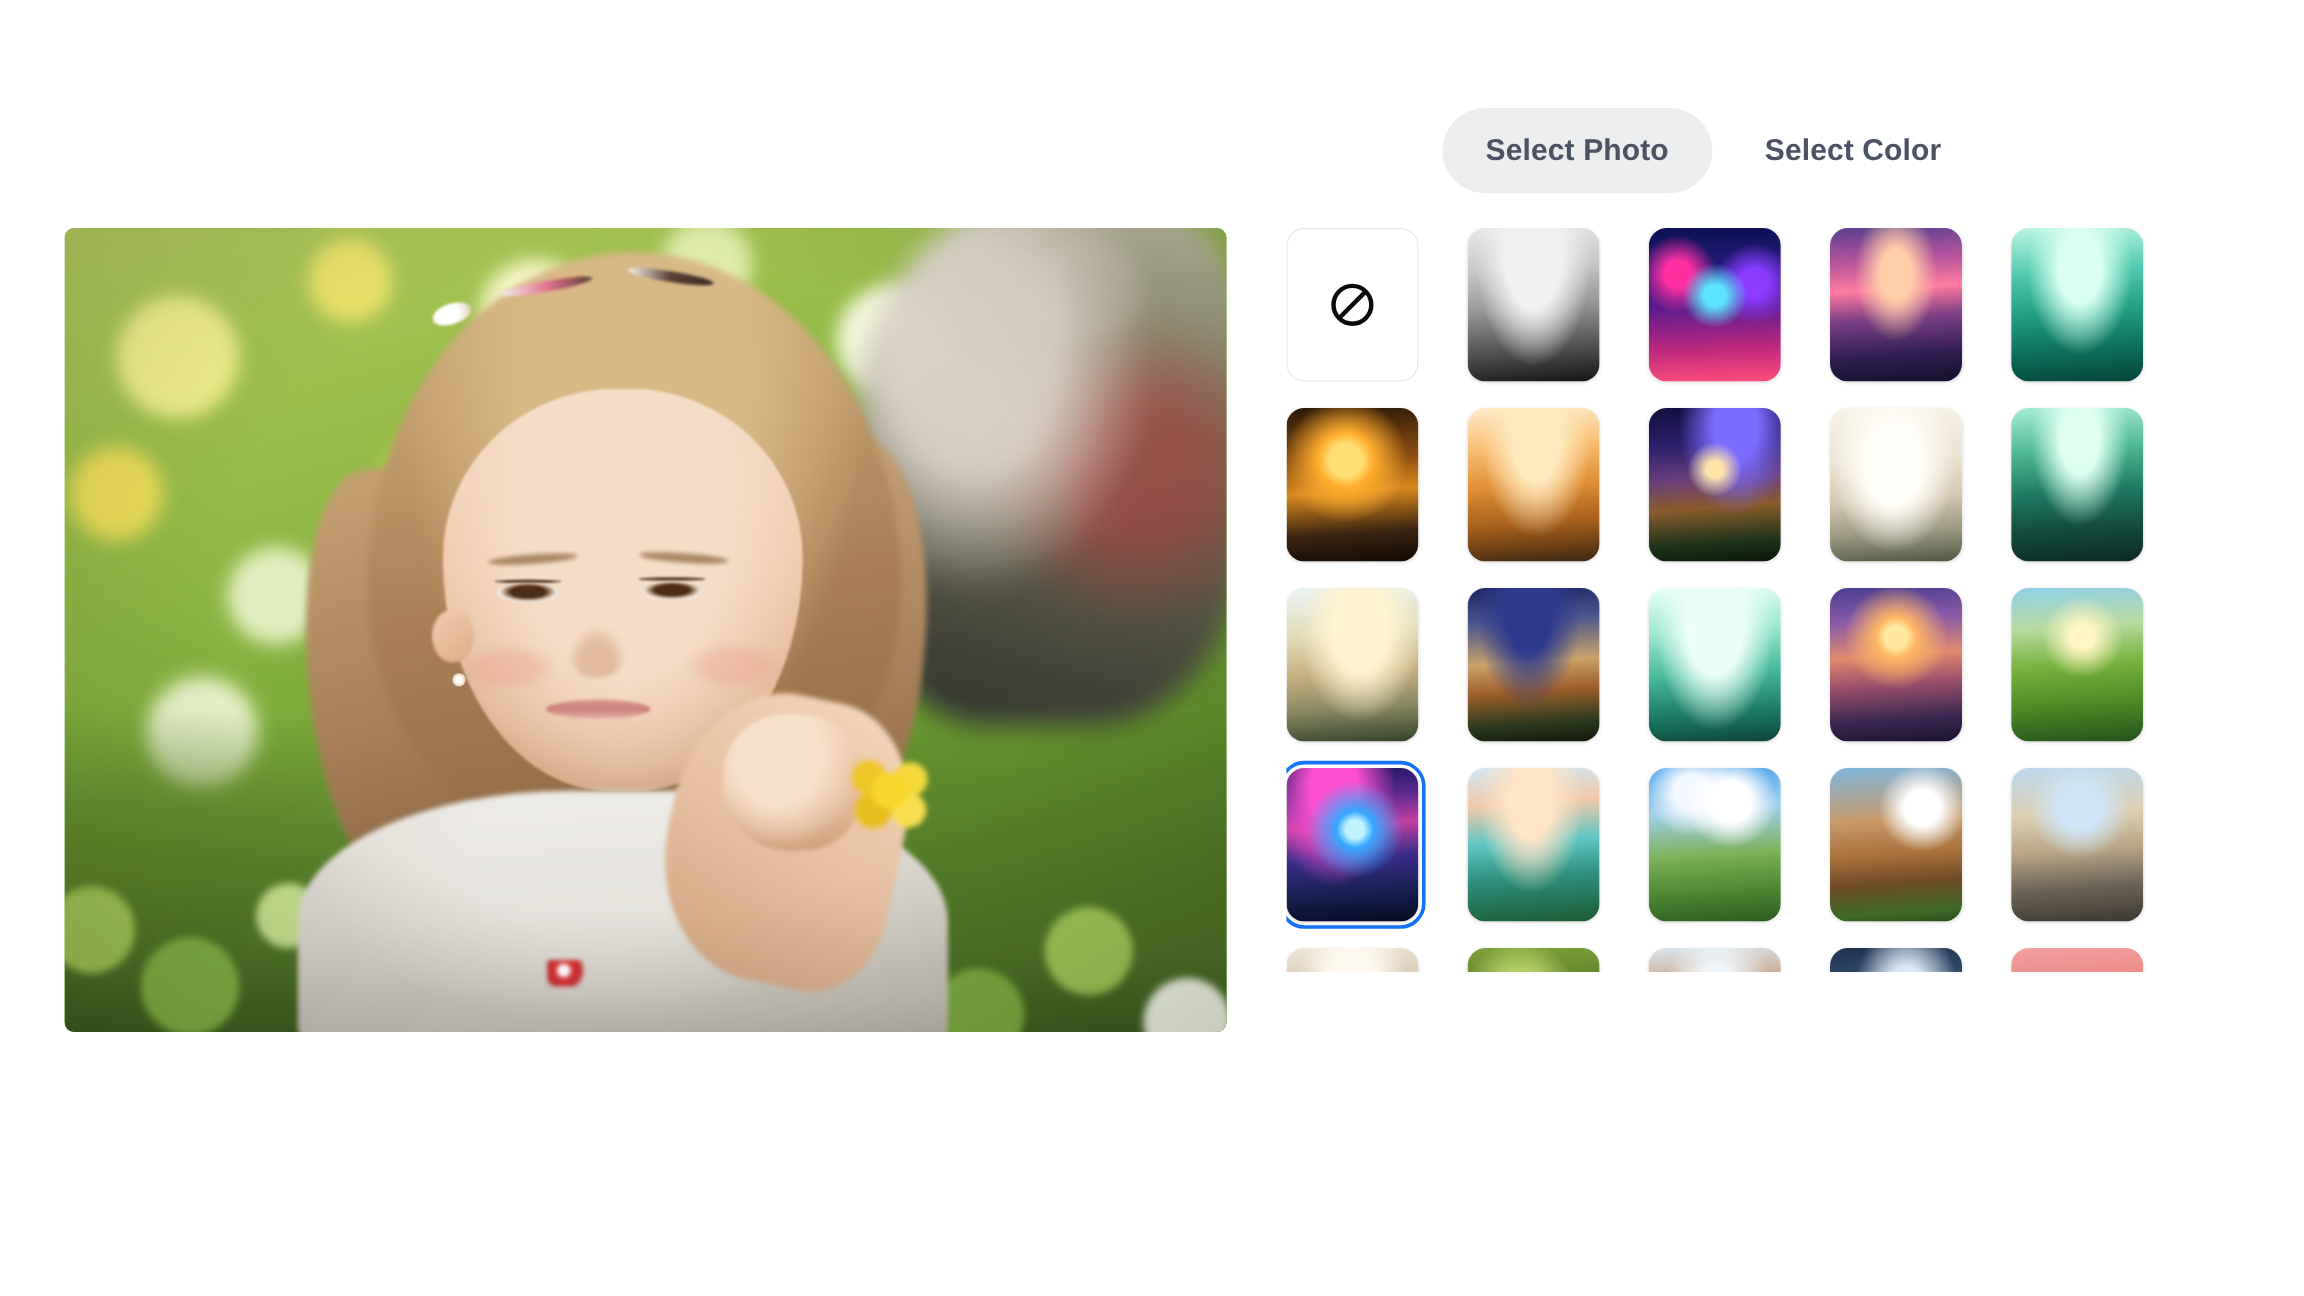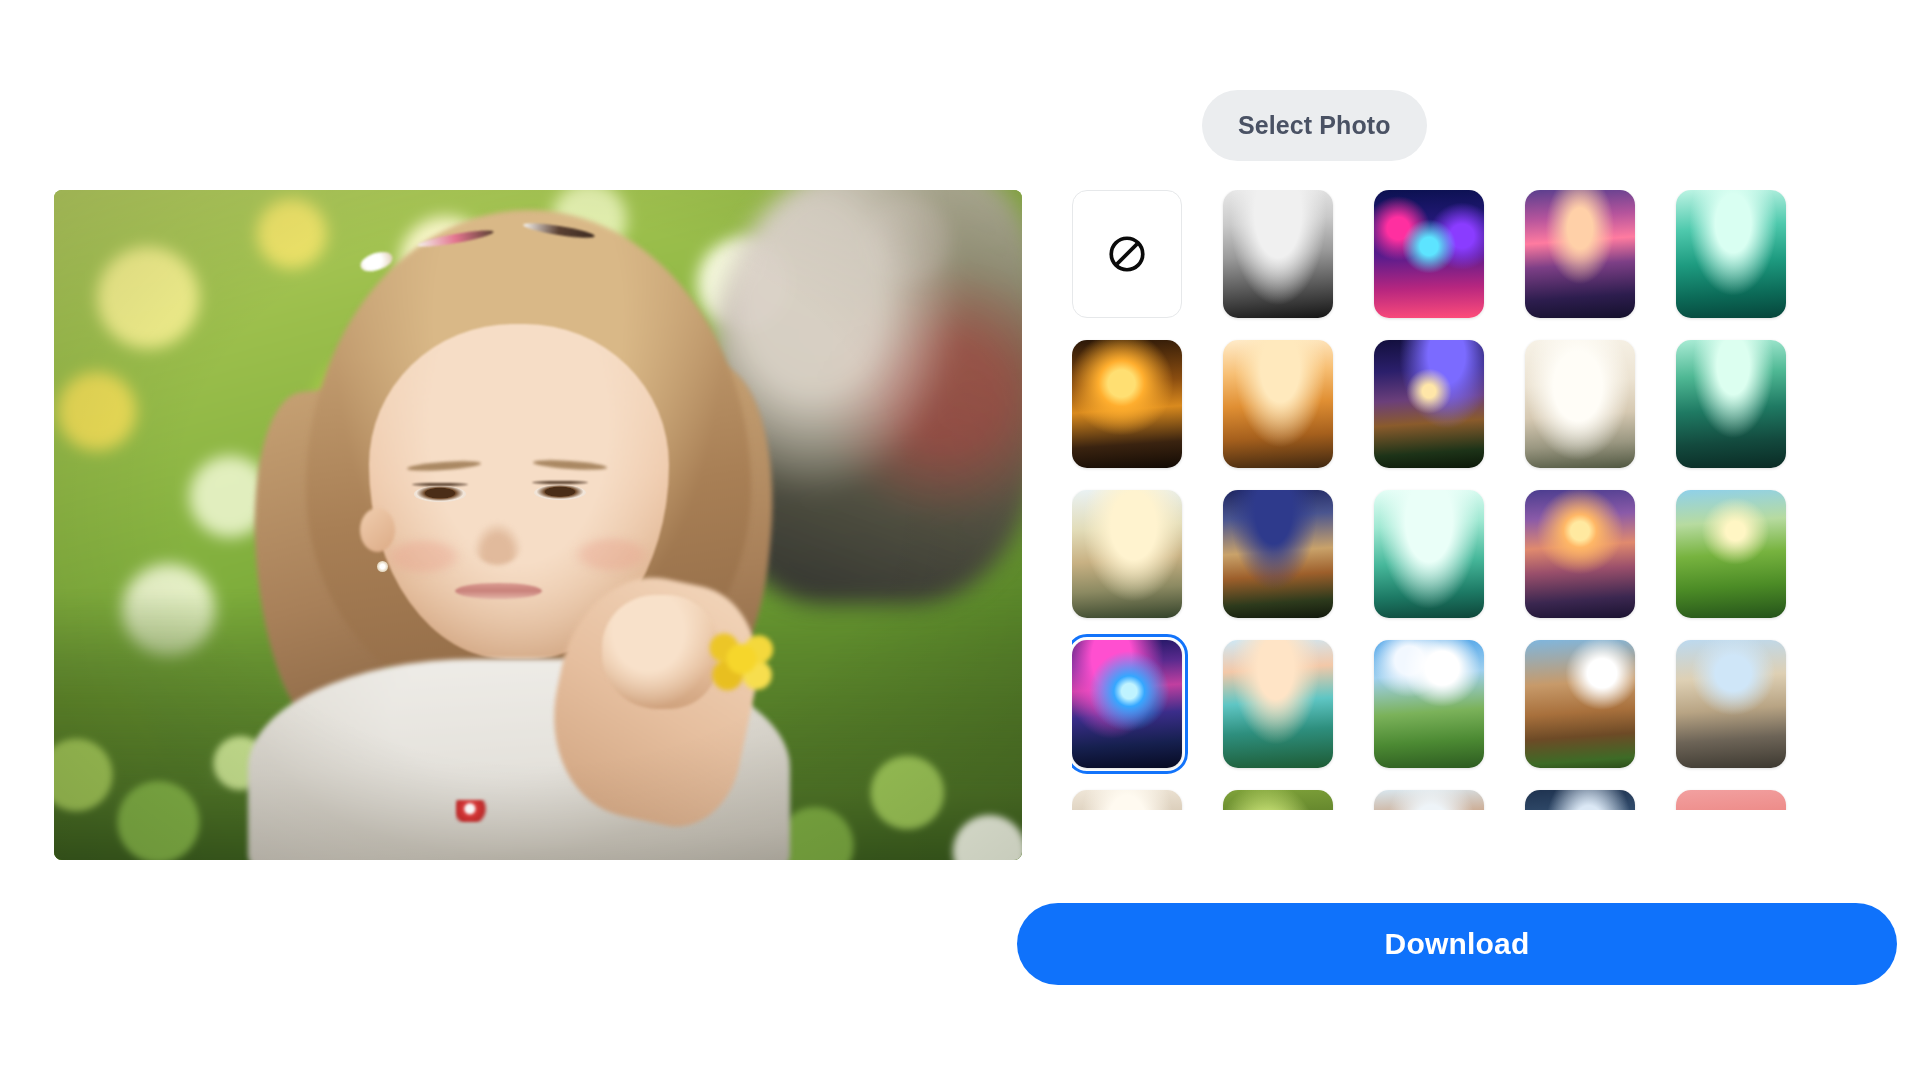--- a/index.html
+++ b/index.html
@@ -366,20 +366,21 @@
       </div>
 
       <div class="photo-vignette"></div>
     </div>
   </div>
 
   <div class="side-panel">
 
     <div class="tabs">
       <button class="tab active">Select Photo</button>
+      <button class="tab">Select Color</button>
     </div>
 
     <div class="thumb-scroll">
       <div class="thumb-grid" id="thumb-grid">
           <div class="thumb thumb-none" title="No background">
             <svg class="no-icon" viewBox="0 0 24 24">
               <circle cx="12" cy="12" r="9" fill="none" stroke="#0a0a0a" stroke-width="2.1"></circle>
               <line x1="6.2" y1="17.8" x2="17.8" y2="6.2" stroke="#0a0a0a" stroke-width="2.1"></line>
             </svg>
           </div>
@@ -405,17 +406,14 @@
           <div class="thumb" title="Bright interior corridor" style="background: radial-gradient(at 50% 30%, rgb(255, 250, 240) 0px, rgb(255, 250, 240) 26%, transparent 60%), linear-gradient(176deg, rgb(239, 230, 216) 0%, rgb(205, 189, 166) 36%, rgb(155, 138, 116) 64%, rgb(93, 82, 68) 100%);"></div>
           <div class="thumb" title="Dark green leaves with water drops" style="background: radial-gradient(at 40% 40%, rgb(207, 232, 122) 0px, rgb(207, 232, 122) 22%, transparent 54%), linear-gradient(176deg, rgb(127, 162, 58) 0%, rgb(78, 111, 34) 40%, rgb(31, 44, 15) 80%, rgb(12, 18, 6) 100%);"></div>
           <div class="thumb" title="Autumn reeds against bright sky" style="background: radial-gradient(at 52% 34%, rgb(238, 244, 248) 0px, rgb(238, 244, 248) 24%, transparent 56%), linear-gradient(176deg, rgb(217, 231, 239) 0%, rgb(196, 135, 90) 34%, rgb(140, 79, 44) 64%, rgb(74, 42, 23) 100%);"></div>
           <div class="thumb" title="Misty blue forest at dusk" style="background: radial-gradient(at 58% 30%, rgb(219, 232, 245) 0px, rgb(219, 232, 245) 18%, transparent 48%), linear-gradient(176deg, rgb(31, 51, 80) 0%, rgb(60, 90, 124) 32%, rgb(109, 74, 58) 62%, rgb(26, 26, 34) 100%);"></div>
           <div class="thumb" title="Pink gradient with white sphere" style="background: radial-gradient(circle at 74% 52%, rgb(243, 247, 250) 0px, rgb(243, 247, 250) 20%, transparent 44%), linear-gradient(176deg, rgb(242, 160, 160) 0%, rgb(232, 117, 111) 44%, rgb(212, 90, 82) 74%, rgb(185, 68, 64) 100%);"></div>
         </div>
     </div>
 
   </div>
 
-  <div class="download-row">
-    <button class="download-btn">Download</button>
-  </div>
 
 </div>
 
 </body></html>

